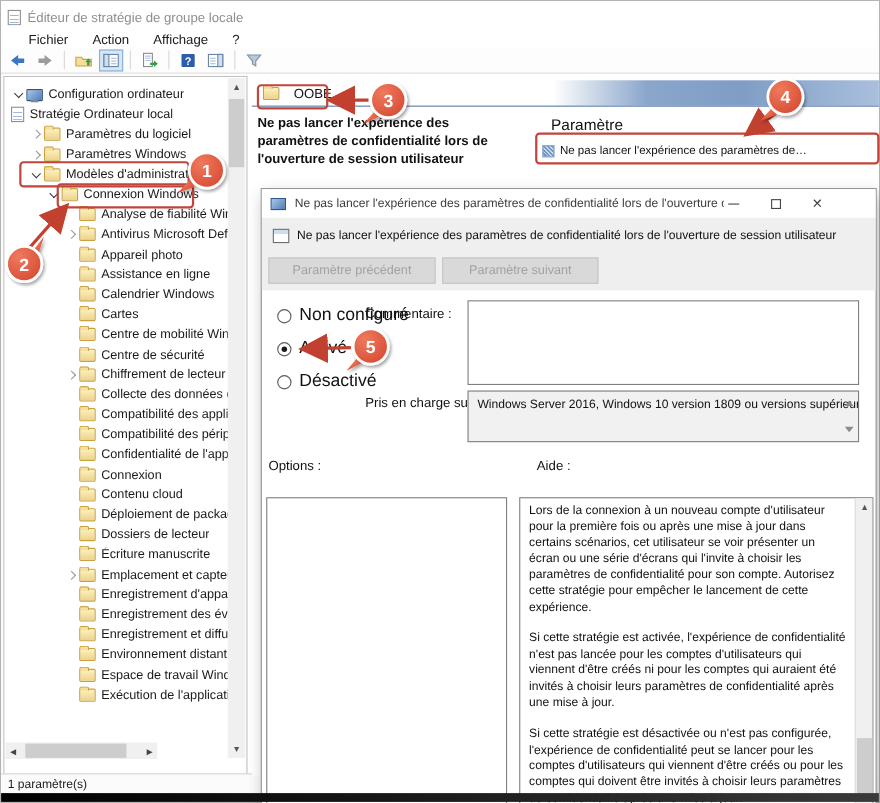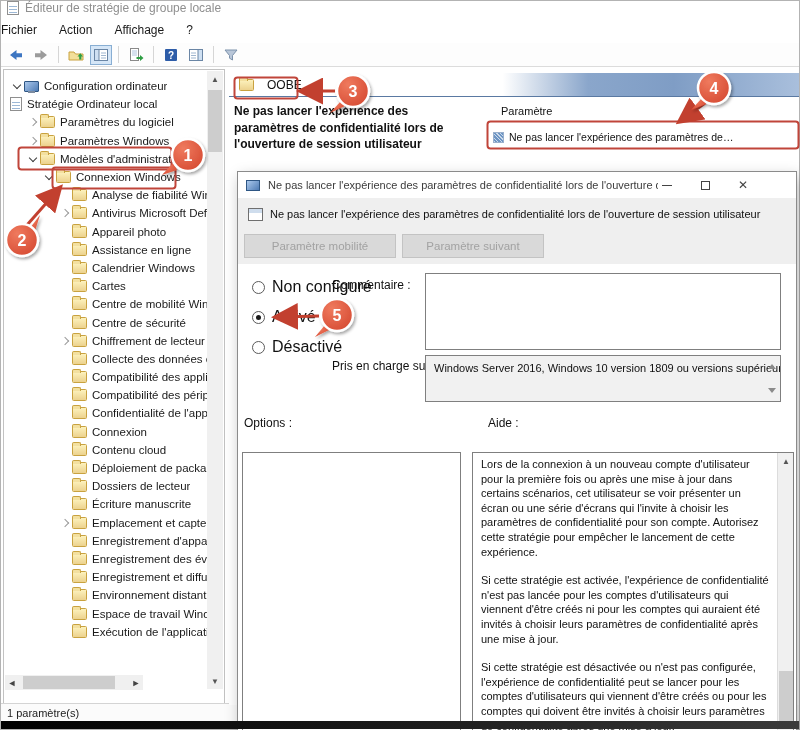--- a/index.html
+++ b/index.html
@@ -1,24 +1,24 @@
 <!DOCTYPE html>
 <html><head>
 <meta charset="utf-8">
 <style>
   * { box-sizing: border-box; margin: 0; padding: 0; }
   html,body { width:800px; height:730px; }
   body { font-family:"Liberation Sans", sans-serif; position:relative; background:#fff; overflow:hidden; }
   .app { position:absolute; inset:0; border:1px solid #b3b3b3; background:#fff; }
 
   
-  .titlebar { position:absolute; left:0; top:0; width:100%; height:22px; display:flex; align-items:flex-start; padding-left:6px; background:#fff; }
+  .titlebar { position:absolute; left:0; top:0; width:100%; height:22px; display:flex; align-items:flex-end; padding-left:6px; background:#fff; }
   .titlebar .title { font-size:12px; color:#8f8f8f; margin-left:6px; }
   .doc-icon { width:12px; height:14px; background:#fff; border:1px solid #8f8f8f; background-image:repeating-linear-gradient(180deg, transparent 0 2px, #9db8d6 2px 3px); background-size:8px 9px; background-repeat:no-repeat; background-position:1px 2px; }
-  .menubar { position:absolute; left:0; top:22px; width:100%; height:20px; display:flex; align-items:flex-start; gap:22px; padding-left:0; font-size:12px; color:#1a1a1a; background:#fff; }
+  .menubar { position:absolute; left:0; top:22px; width:100%; height:20px; display:flex; align-items:flex-end; gap:22px; padding-left:25px; font-size:12px; color:#1a1a1a; background:#fff; }
   .menubar span { cursor:default; }
   .toolbar { position:absolute; left:0; top:42px; width:100%; height:24px; display:flex; align-items:center; gap:3px; padding-left:4px; border-bottom:1px solid #dcdcdc; background:#fdfdfd; }
   .tbtn { width:22px; height:20px; display:flex; align-items:center; justify-content:center; border:1px solid transparent; }
   .tbtn.pressed { background:#d5e6f7; border-color:#88aed3; }
   .tsep { width:1px; height:17px; background:#d6d6d6; margin:0 3px; }
 
   
   .tree-panel { position:absolute; left:2px; top:68px; width:222px; height:636px; border:1px solid #c2c2c2; background:#fff; overflow:hidden; }
   .tree-list { position:absolute; left:0; top:7px; width:204px; overflow:hidden; }
   .tree-row { display:flex; align-items:center; height:18.2px; font-size:11.5px; color:#1a1a1a; white-space:nowrap; overflow:hidden; }
@@ -43,21 +43,21 @@
   .hscroll .hthumb { width:92px; height:13px; background:#cdcdcd; margin-left:4px; margin-right:auto; }
 
   .statusbar { position:absolute; left:0; bottom:8px; width:100%; height:18px; border-top:1px solid #d4d4d4; background:#fbfbfb; font-size:11px; color:#222; display:flex; align-items:center; padding-left:6px; }
 
   
   .right-pane { position:absolute; left:228px; top:68px; width:570px; height:636px; background:#fff; }
   .band { position:absolute; left:0; top:4px; width:100%; height:24px; background:linear-gradient(90deg,#ffffff 0 48%, #8aa6cb 63%, #7f9dc5 78%, #a9bfdc 100%); border-bottom:1px solid #5a79a2; display:flex; align-items:center; }
   .band .ticon.folder { margin-left:10px; }
   .band-label { font-size:12px; color:#111; margin-left:8px; }
   .summary { position:absolute; left:5px; top:34px; width:230px; font-size:12px; font-weight:bold; color:#111; line-height:16.5px; }
-  .list-header { position:absolute; left:240px; top:34px; right:0; height:18px; font-size:11px; color:#111; }
+  .list-header { position:absolute; left:240px; top:34px; right:0; height:18px; font-size:14px; color:#111; }
   .col-param { position:absolute; left:32px; top:2px; }
   .list-row { position:absolute; left:240px; top:58px; right:0; height:23px; font-size:10.5px; color:#111; display:block; }
   .policy-icon { position:absolute; left:24px; top:5px; width:11px; height:11px; background:#6b94c4; background-image:repeating-linear-gradient(45deg, rgba(255,255,255,.65) 0 1px, transparent 1px 2.5px); border:1px solid #9ab0cc; }
   .row-name { position:absolute; left:40px; top:4px; width:225px; white-space:nowrap; overflow:hidden; text-overflow:ellipsis; }
 
   
   .dialog { position:absolute; left:236px; top:170px; width:560px; height:560px; background:#fff; border:1px solid #8b8b8b; box-shadow:3px 6px 14px rgba(0,0,0,.28); z-index:30; }
   .dlg-titlebar { position:absolute; left:0; top:0; width:100%; height:26px; background:#fff; display:flex; align-items:center; }
   .dlg-title { font-size:11px; color:#3c3c3c; margin-left:8px; white-space:nowrap; overflow:hidden; width:390px; }
   .dlg-computer-icon { width:14px; height:11px; margin-left:8px; background:linear-gradient(135deg,#aac8ec,#4f7cb5); border:1px solid #2e5684; flex:0 0 14px; }
@@ -372,21 +372,21 @@
           </span>
         <span class="dlg-ctl">
             <span class="glyph-max"></span>
           </span>
         <span class="dlg-ctl glyph-close">✕</span>
       </span>
     </div>
     <div class="dlg-head">
       <span class="dlg-policy-icon"></span>
       <span class="dlg-policy-name">Ne pas lancer l'expérience des paramètres de confidentialité lors de l'ouverture de session utilisateur</span>
-      <span class="dlg-btn btn-prev">Paramètre mobilité</span>
+      <span class="dlg-btn btn-prev">Paramètre précédent</span>
       <span class="dlg-btn btn-next">Paramètre suivant</span>
     </div>
 
     <div class="radio-group">
       <div class="radio-row">
         <span class="radio"></span>
         <span>Non configuré</span>
       </div>
       <div class="radio-row checked">
         <span class="radio"></span>

